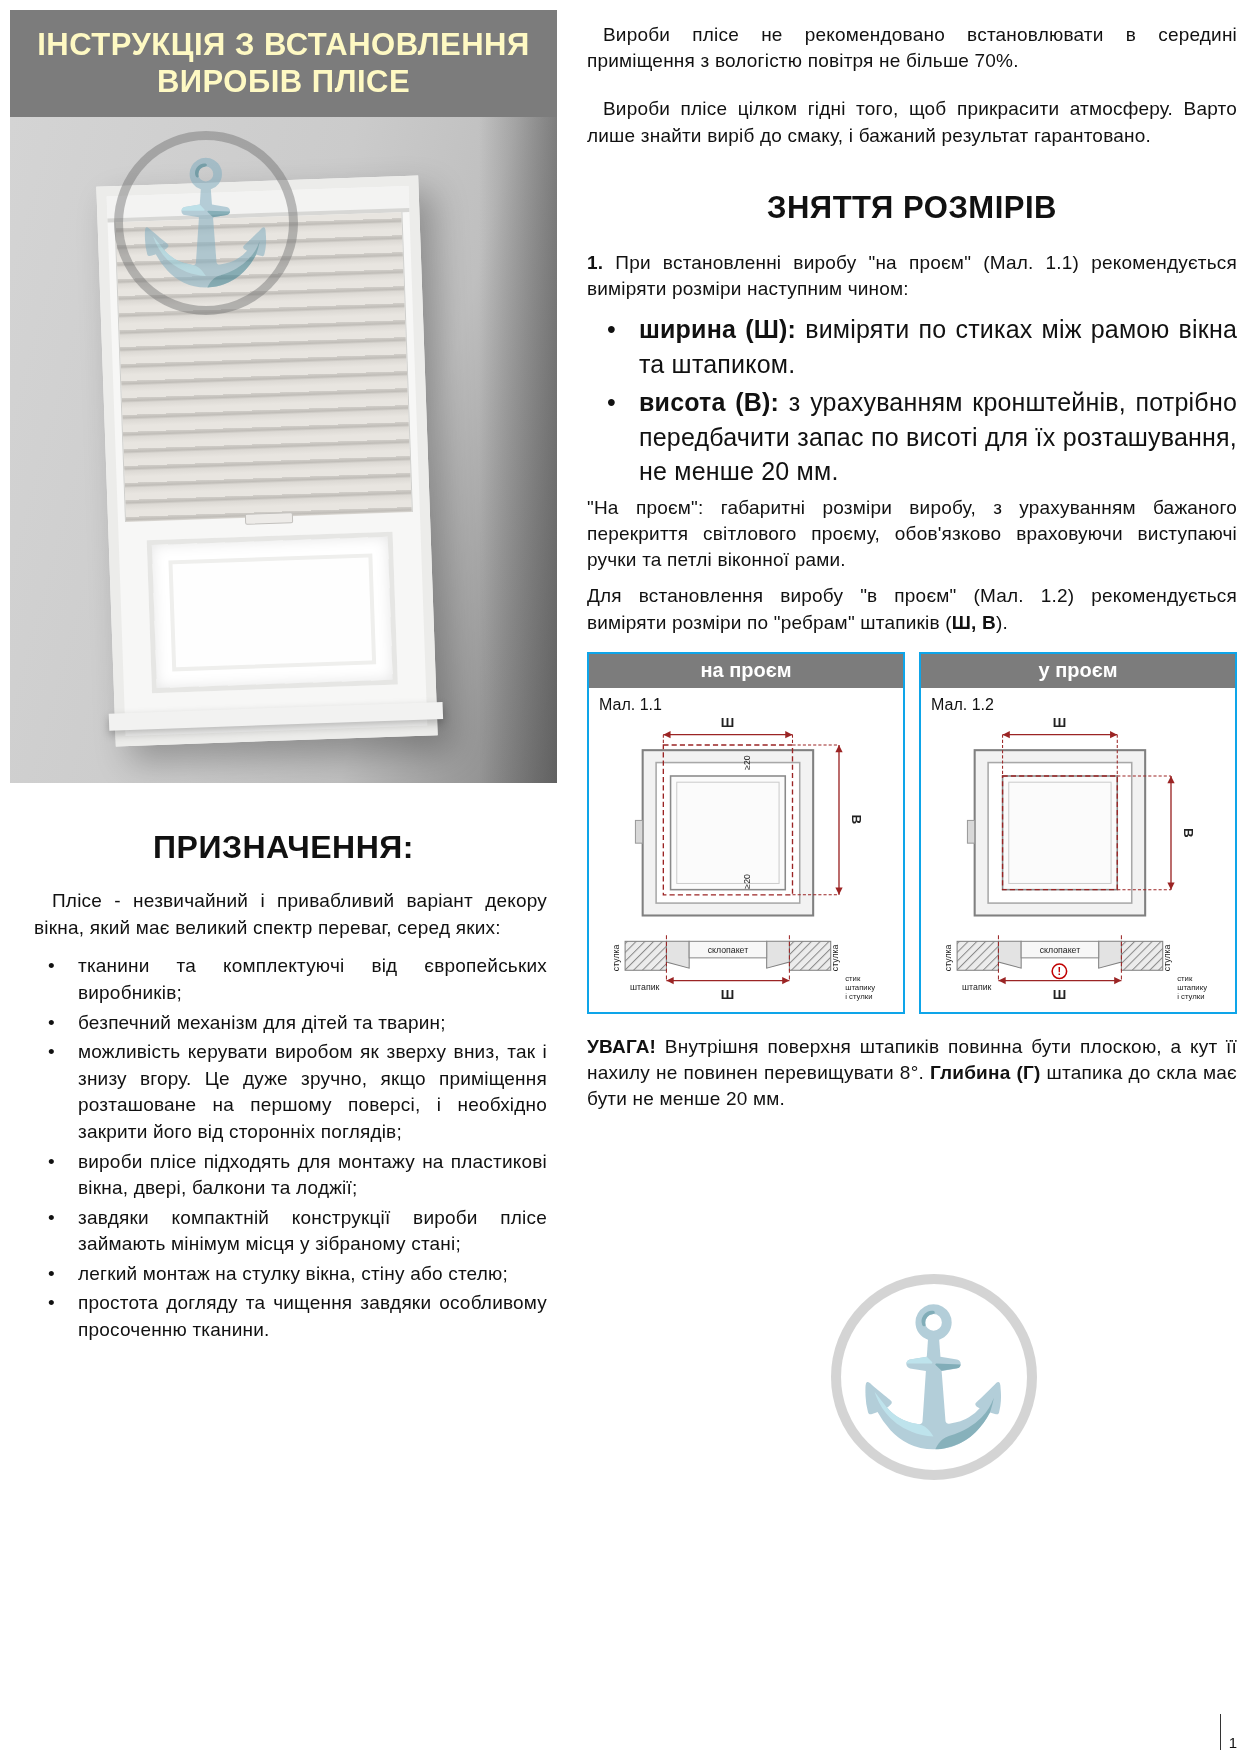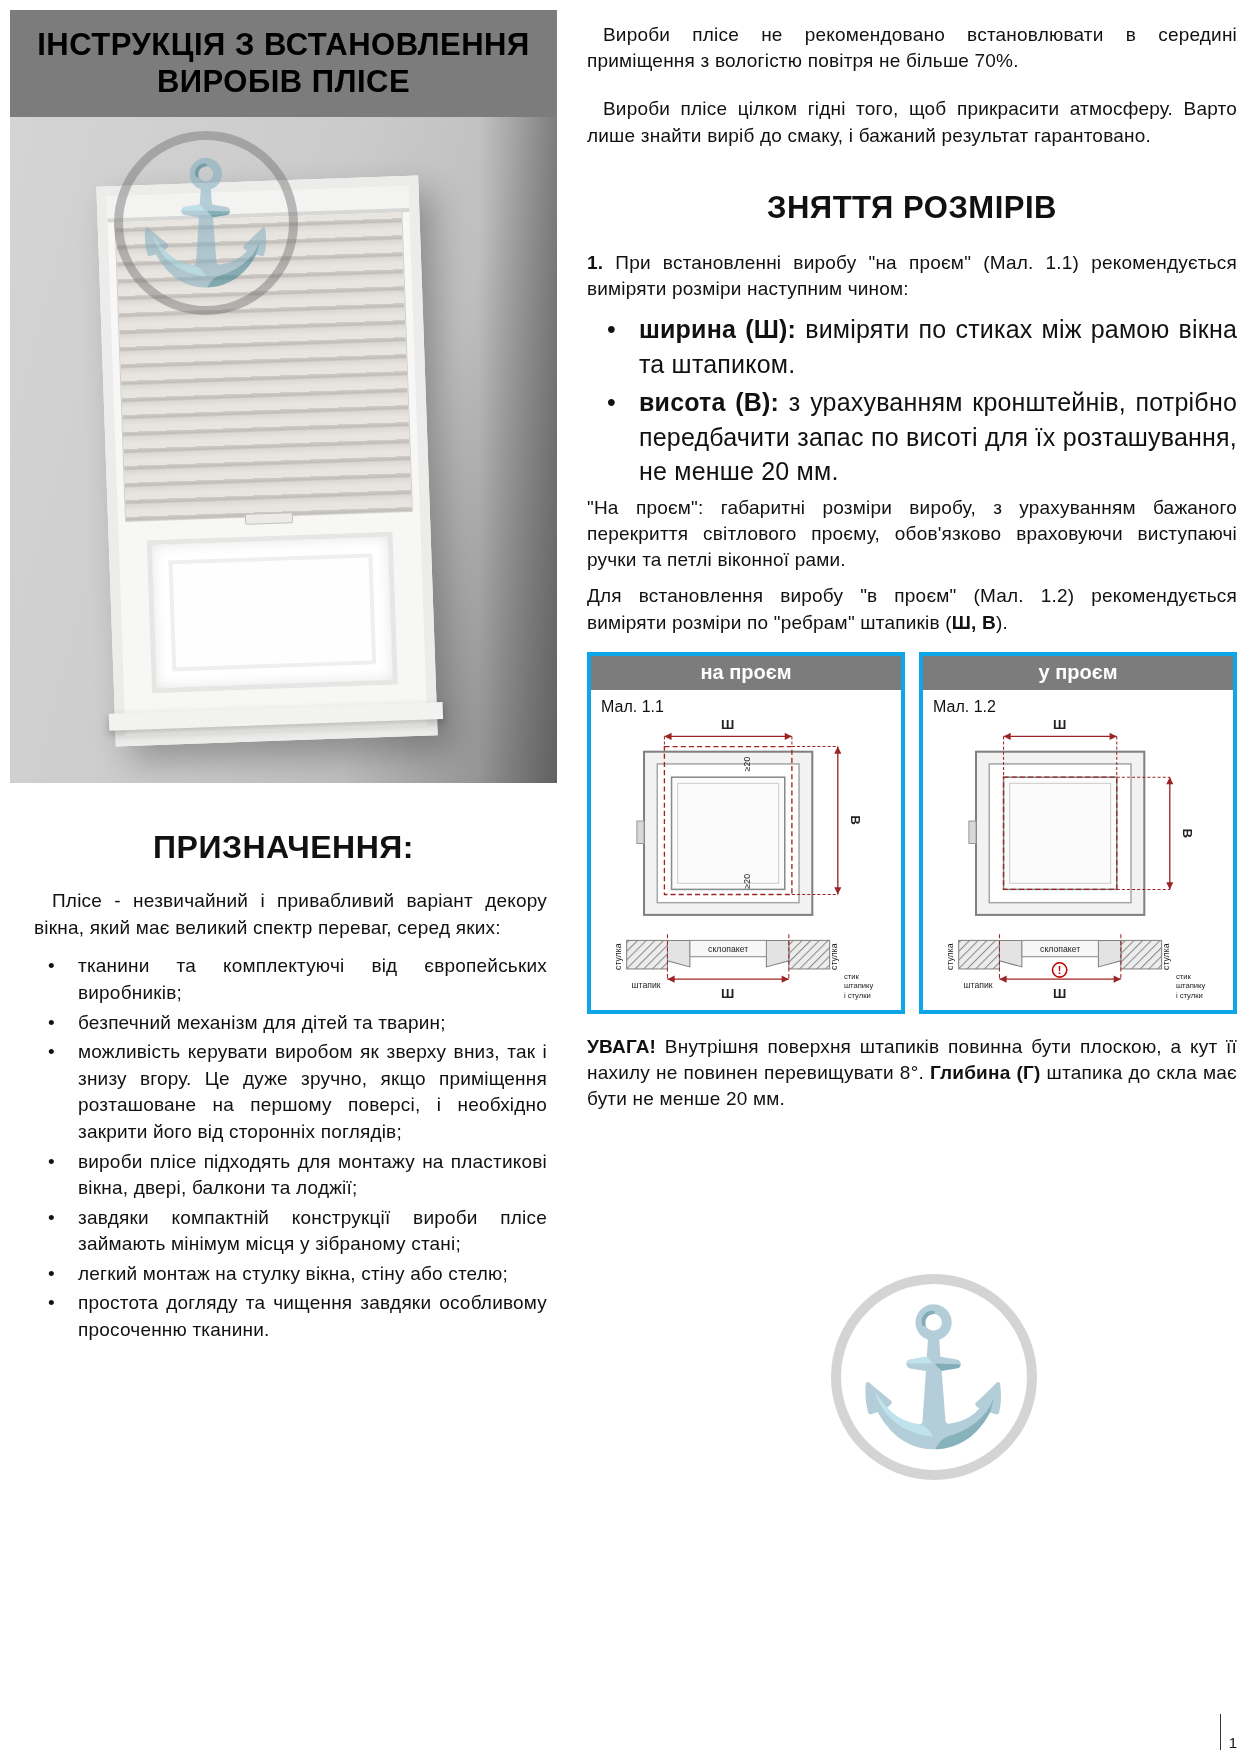--- a/index.html
+++ b/index.html
@@ -6,21 +6,21 @@
     --bar-gray:#7c7c7c;
     --measure-red:#9b2424;
   }
   *{box-sizing:border-box;}
   body{margin:0;background:#fff;}
   .page{position:relative;width:1245px;height:1758px;background:#fff;overflow:hidden;
         font-family:"Liberation Sans",sans-serif;color:#111;}
 
   
   .col-left{position:absolute;left:10px;top:10px;width:547px;}
-  .header-box{background:var(--bar-gray);color:#000000;text-align:center;font-weight:bold;
+  .header-box{background:var(--bar-gray);color:#fef9c3;text-align:center;font-weight:bold;
               font-size:31px;line-height:1.18;padding:17px 4px;letter-spacing:.5px;}
   .photo{position:relative;height:666px;overflow:hidden;
          background:linear-gradient(105deg,#d4d4d4 0%,#cbcbcb 48%,#bfbfbf 70%,#979797 88%,#7f7f7f 100%);}
   .photo::after{content:"";position:absolute;right:0;top:0;width:78px;height:100%;
                 background:linear-gradient(90deg,rgba(0,0,0,0),rgba(60,60,60,.45));}
   .window{position:absolute;left:96px;top:64px;width:322px;height:560px;transform:rotate(-2deg);
           background:#f7f7f6;border:10px solid #ececea;box-shadow:14px 16px 34px rgba(0,0,0,.28);}
   .cassette{height:26px;background:#f3f3f2;border-bottom:4px solid #d7d7d5;}
   .pleats{height:300px;margin:0 7px;border-left:1px solid #cfcfcc;border-right:1px solid #cfcfcc;
           background:repeating-linear-gradient(180deg,#e8e5e0 0px,#e8e5e0 6px,#d0cdc8 6px,#c0bdb8 9px,#dcd9d4 11px,#e8e5e0 17px);}
@@ -50,21 +50,21 @@
   .jp{font-size:19px;line-height:1.38;text-align:justify;letter-spacing:.2px;margin:0 0 10px;}
   .indent{text-indent:16px;}
   .gap-top{margin-top:22px;}
   .measure-title{font-size:31px;font-weight:bold;text-align:center;margin:41px 0 24px;letter-spacing:.5px;}
   ul.mbullets{list-style:none;margin:4px 0 6px 0;padding:0;}
   ul.mbullets li{position:relative;padding-left:52px;margin-bottom:4px;text-align:justify;
                  font-size:25px;line-height:1.38;letter-spacing:.2px;}
   ul.mbullets li::before{content:"•";position:absolute;left:20px;top:0;}
 
   .diagrams{display:flex;gap:14px;margin-top:16px;position:relative;z-index:1;}
-  .panel{flex:1;border:4px solid #0ea5e9;background:#fff;}
+  .panel{flex:1;border:2px solid #0ea5e9;background:#fff;}
   .panel-header{background:var(--bar-gray);color:#fff;font-weight:bold;font-size:20px;
                 text-align:center;padding:5px 0 6px;}
   .panel-body{position:relative;padding:4px 2px 0;}
   .fig-caption{font-size:16px;margin:4px 0 0 8px;}
   svg.fig{display:block;width:100%;height:auto;}
   svg text{font-family:"Liberation Sans",sans-serif;fill:#222;}
   svg .dim{font-size:13px;font-weight:bold;}
   svg .small{font-size:8.5px;}
   svg .tiny{font-size:7.5px;}
   svg .rl{stroke:var(--measure-red);fill:none;}

